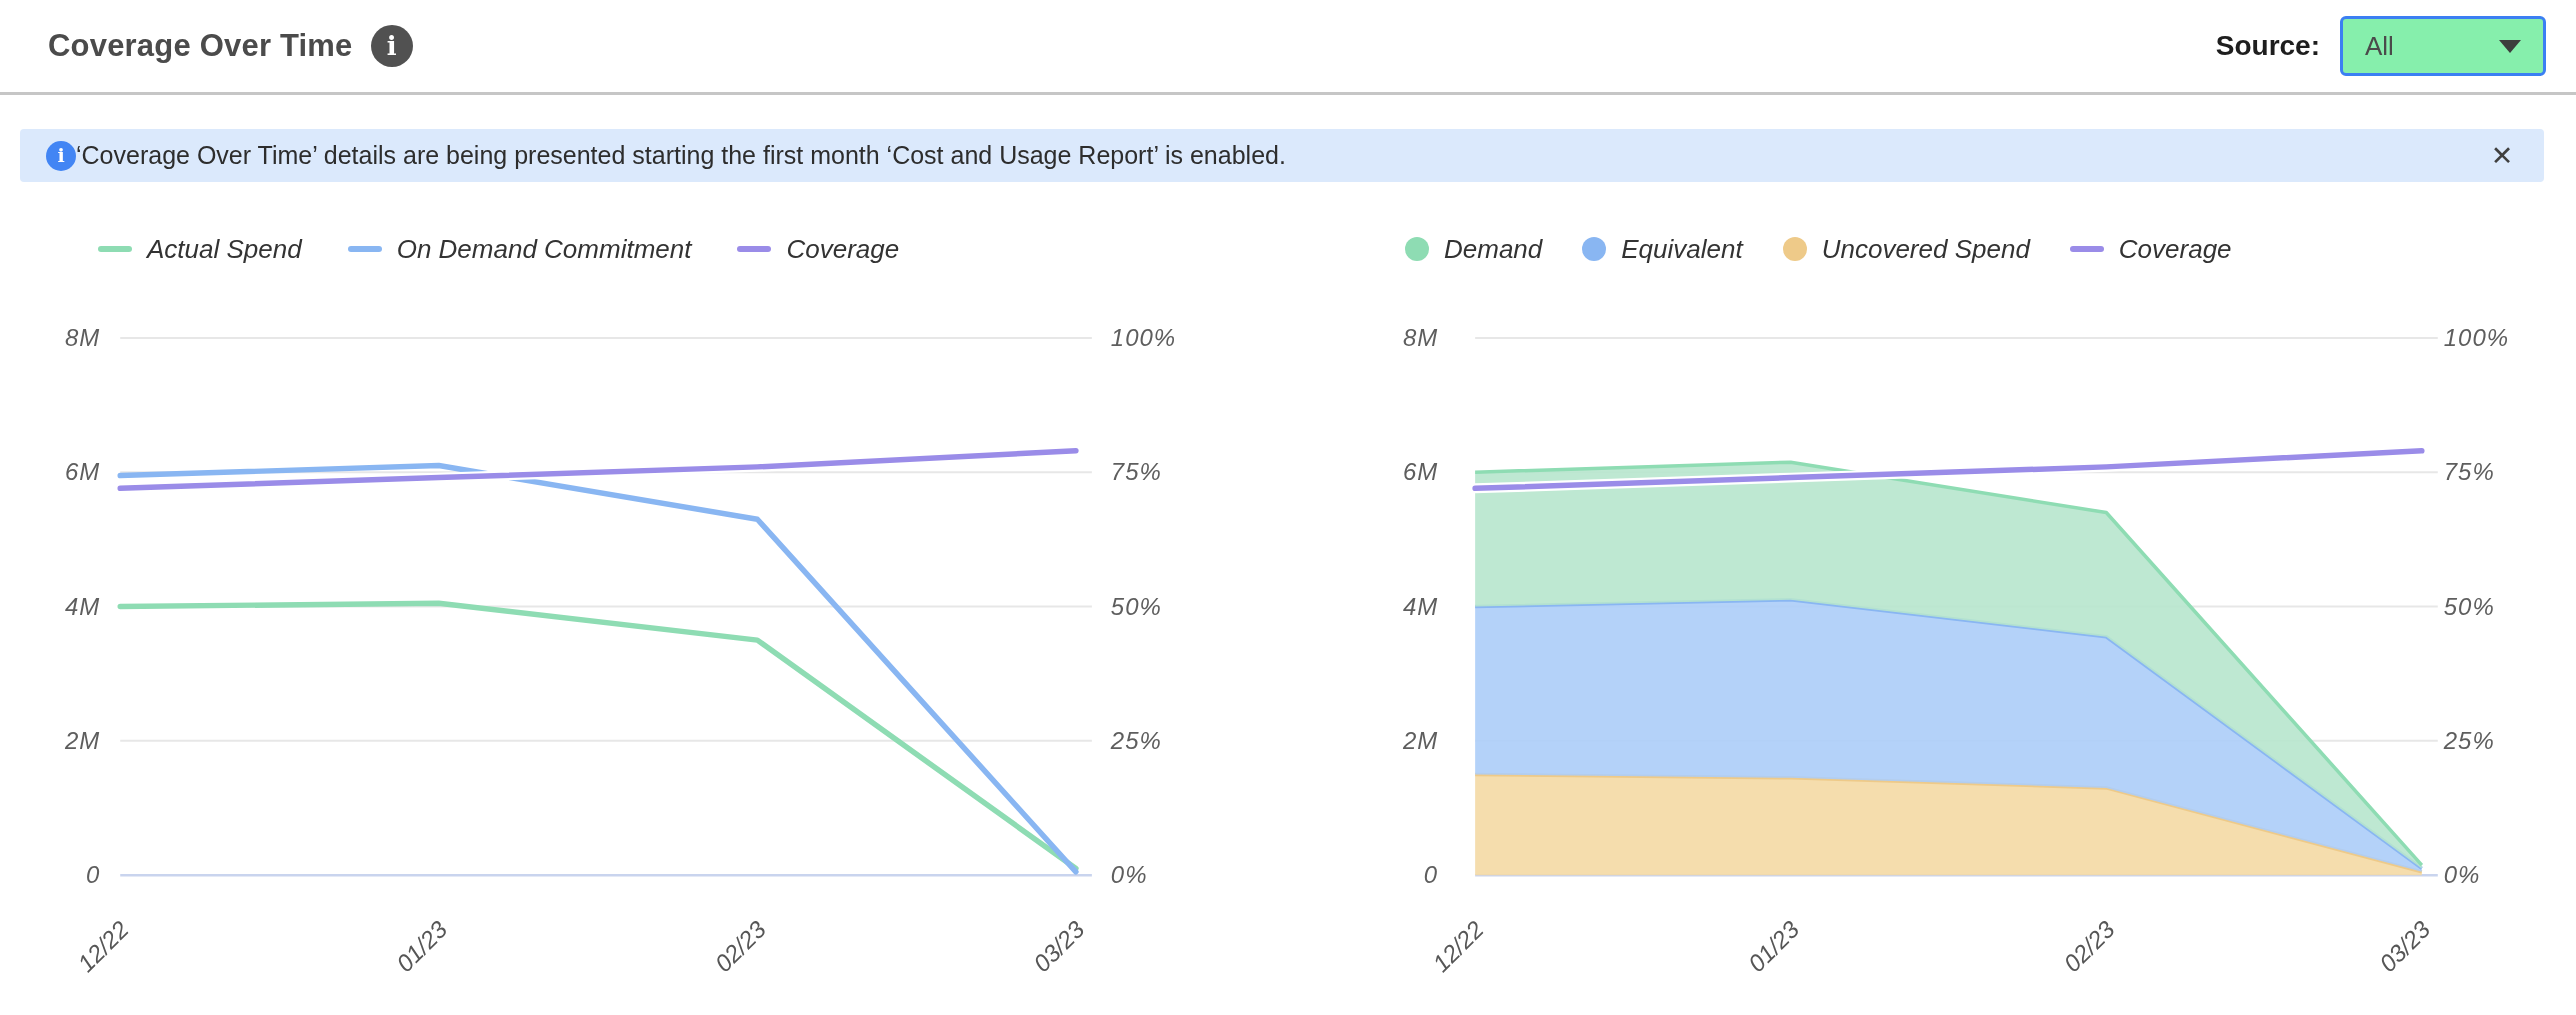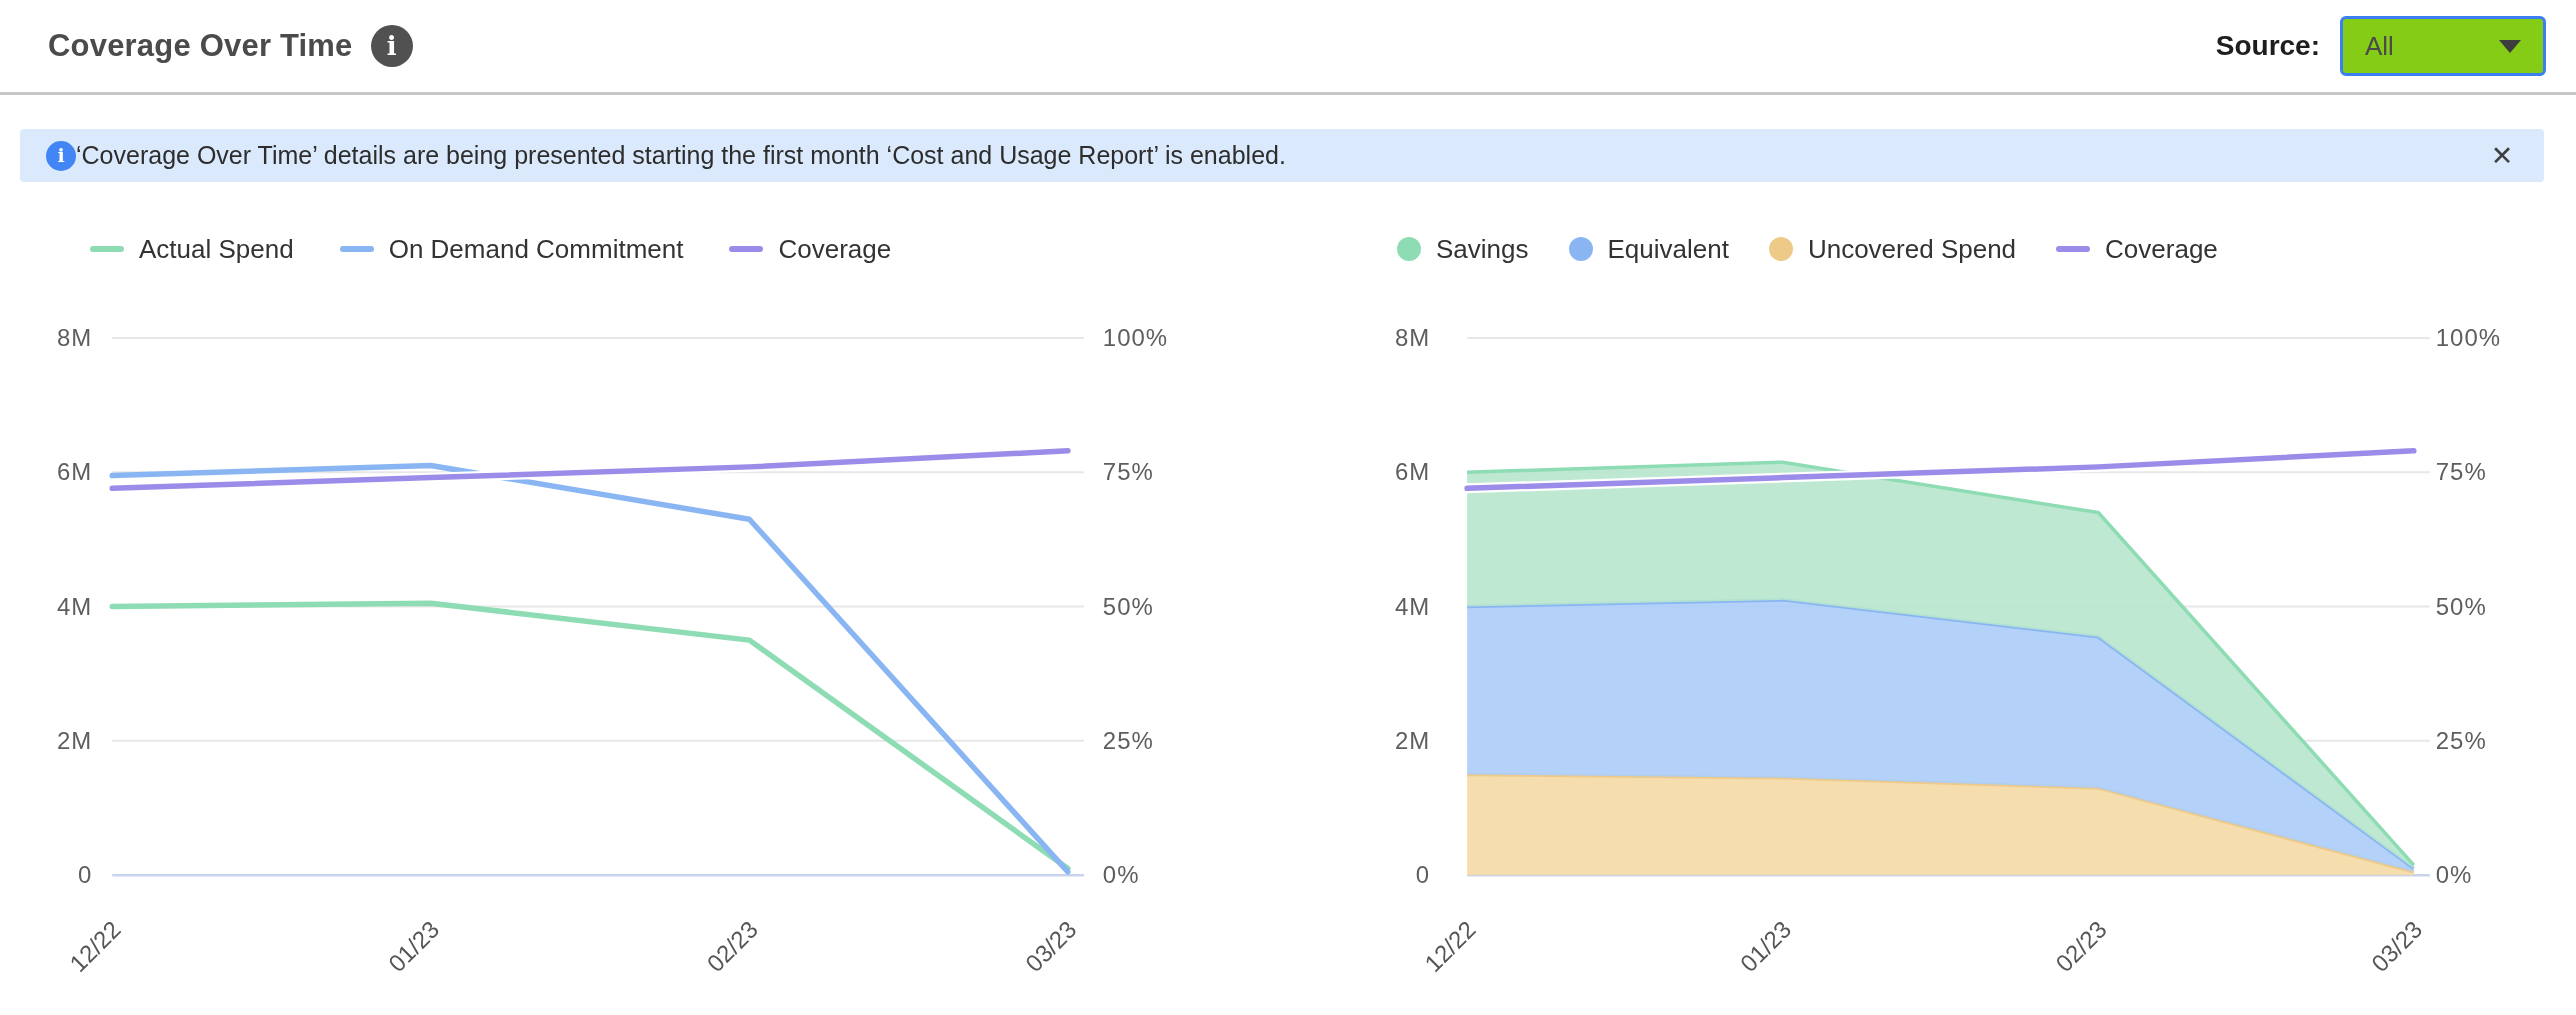--- a/index.html
+++ b/index.html
@@ -17,21 +17,21 @@
   .page-title{font-size:31px;font-weight:700;color:#4b4b4b;letter-spacing:0.2px;}
   .info-icon{
     margin-left:18px;width:42px;height:42px;border-radius:50%;
     background:#515151;color:#fff;display:flex;align-items:center;justify-content:center;
     font-family:"DejaVu Serif", serif;font-weight:700;font-size:26px;line-height:1;
   }
   .header-right{margin-left:auto;display:flex;align-items:center;}
   .source-label{font-size:28px;font-weight:700;color:#1e1e1e;}
   .dropdown{
     margin-left:20px;width:156px;height:54px;
-    border:3px solid #3b7ff2;border-radius:6px;background:#84cc16;
+    border:3px solid #3b7ff2;border-radius:6px;background:#86efac;
     display:flex;align-items:center;padding:0 22px;cursor:pointer;
   }
   .dropdown-value{font-size:26px;color:#4a4a4a;}
   .caret{
     margin-left:auto;width:0;height:0;
     border-left:11px solid transparent;border-right:11px solid transparent;
     border-top:13px solid #3d3d3d;
   }
   
   .banner{
@@ -43,21 +43,21 @@
     display:flex;align-items:center;justify-content:center;flex:none;
     font-family:"DejaVu Serif", serif;font-weight:700;font-size:19px;line-height:1;
   }
   .banner-text{font-size:25px;color:#2d2d2d;}
   .banner-close{
     margin-left:auto;margin-right:20px;width:44px;height:44px;
     display:flex;align-items:center;justify-content:center;
     font-size:27px;color:#3f3f3f;cursor:pointer;
   }
   
-  .charts-row{display:flex;padding-left:12px;margin-top:50px;}
+  .charts-row{display:flex;padding-left:20px;margin-top:50px;font-style:italic;}
   .panel{flex:none;}
   .panel-left{width:1261px;}
   .panel-right{width:1257px;margin-left:24px;}
   .legend{display:flex;align-items:center;height:34px;}
   .legend-left{margin-left:78px;gap:46px;}
   .legend-right{margin-left:100px;gap:40px;}
   .legend-item{display:flex;align-items:center;gap:15px;cursor:pointer;}
   .legend-label{font-size:26px;color:#333;}
   .line-swatch{width:34px;height:6px;border-radius:3px;flex:none;}
   .dot{width:24px;height:24px;border-radius:50%;flex:none;}
@@ -130,21 +130,21 @@
         <polyline points="100,185.8625 419,175.77500000000003 738,229.575 1057,582.6375" fill="none" stroke="#89b6f2" stroke-width="5.5" stroke-linecap="round" stroke-linejoin="round"></polyline>
         <polyline points="100,198.64 419,187.88 738,177.12 1057,160.97999999999996" fill="none" stroke="#ffffff" stroke-width="10" stroke-linecap="round" stroke-linejoin="round"></polyline>
         <polyline points="100,198.64 419,187.88 738,177.12 1057,160.97999999999996" fill="none" stroke="#9a8ce8" stroke-width="5.5" stroke-linecap="round" stroke-linejoin="round"></polyline>
       </svg>
   </div>
 
   <div class="panel panel-right">
     <div class="legend legend-right">
       <div class="legend-item">
         <span class="dot" style="background: rgb(142, 220, 179);"></span>
-        <span class="legend-label">Savings</span>
+        <span class="legend-label">Demand</span>
       </div>
       <div class="legend-item">
         <span class="dot" style="background: rgb(137, 182, 242);"></span>
         <span class="legend-label">Equivalent</span>
       </div>
       <div class="legend-item">
         <span class="dot" style="background: rgb(238, 202, 137);"></span>
         <span class="legend-label">Uncovered Spend</span>
       </div>
       <div class="legend-item">

